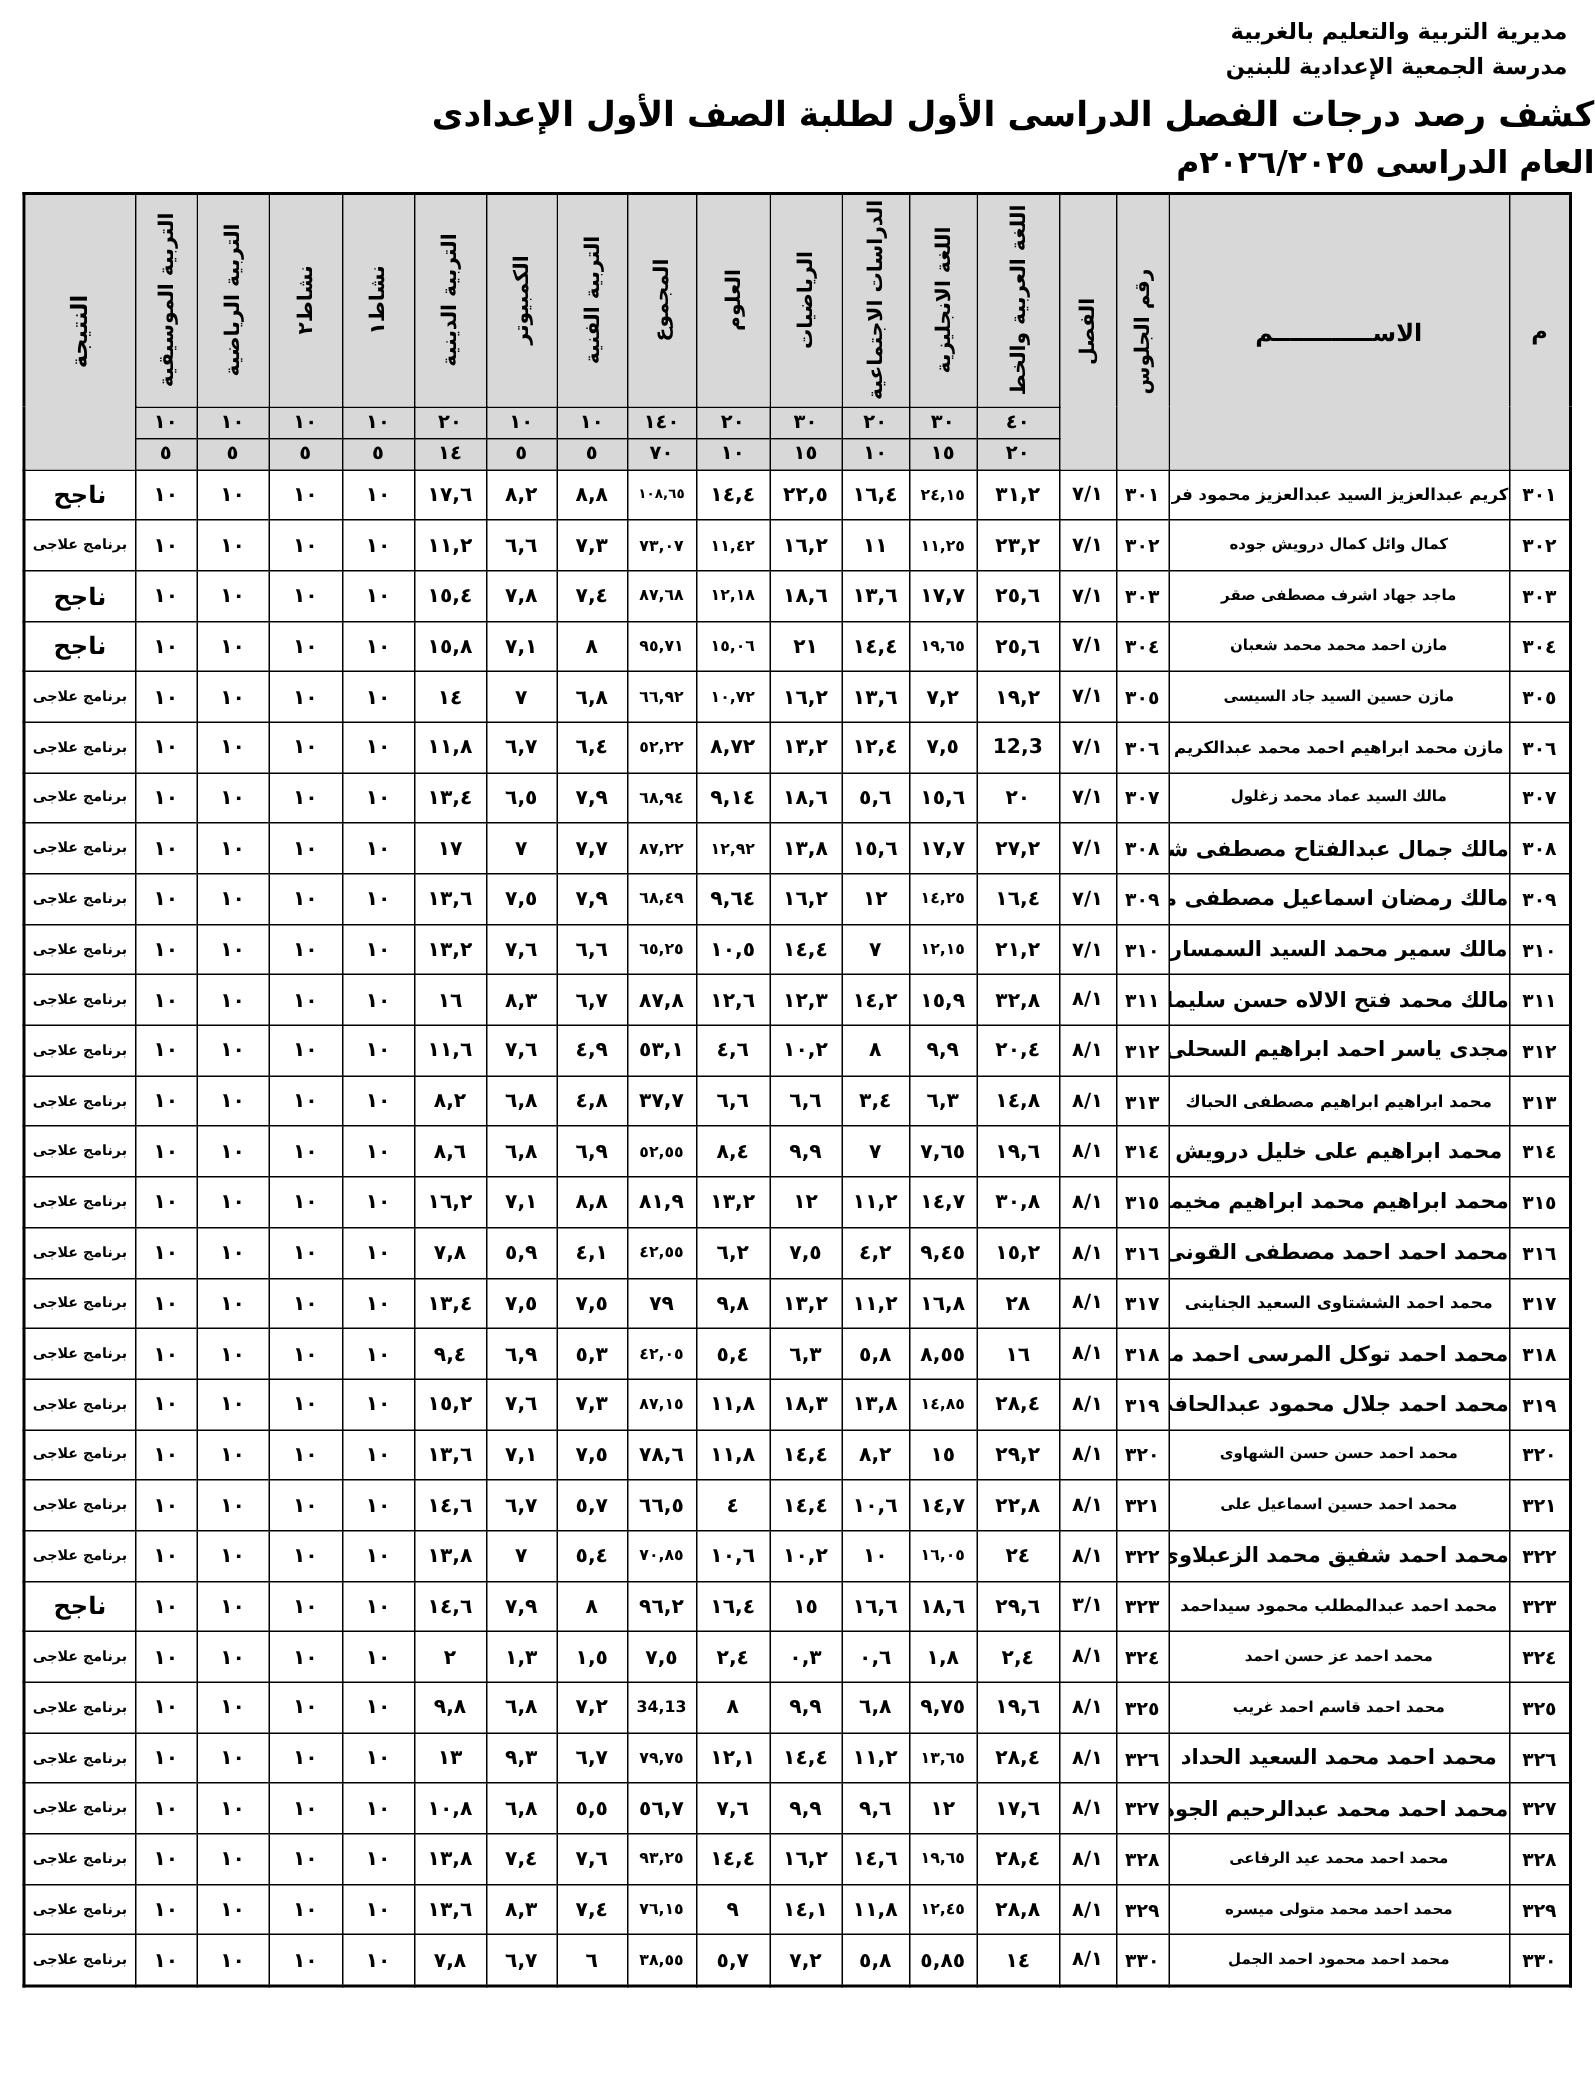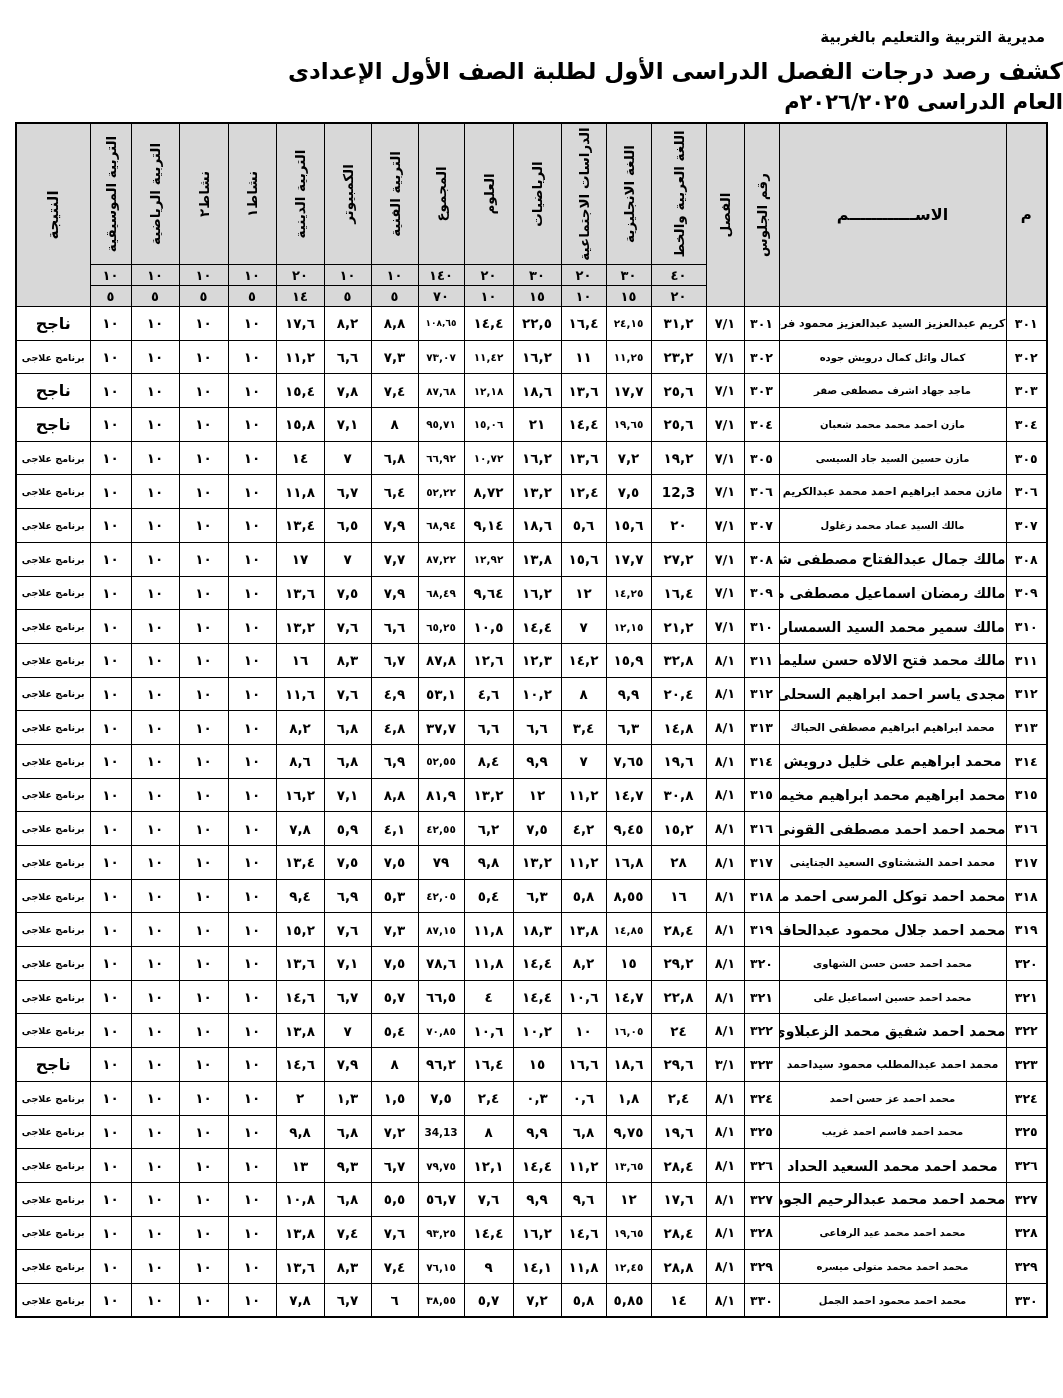--- a/index.html
+++ b/index.html
@@ -6,21 +6,21 @@
   html, body { margin: 0; padding: 0; }
   body {
     width: 1063px; height: 1398px;
     background: #ffffff;
     color: #000;
     font-family: "DejaVu Sans", sans-serif;
     font-weight: bold;
     direction: rtl;
     overflow: hidden;
   }
-  .org-block { padding: 26px 18px 0 0; text-align: right; line-height: 1.5; }
+  .org-block { padding: 10px 18px 0 0; text-align: right; line-height: 1.5; }
   .org-line { font-size: 15px; }
   .title-1 { text-align: right; font-size: 23px; margin-top: 9px; }
   .title-2 { text-align: right; font-size: 21px; margin-top: 6px; }
 
   table.sheet {
     border-collapse: collapse;
     table-layout: fixed;
     width: 1031px;
     margin: 8px auto 0 auto;
     border: 2px solid #000;
@@ -55,20 +55,21 @@
   .c-num.sz-s { font-size: 10.5px; }
   .c-num.sz-xs { font-size: 9px; }
   .c-res { font-size: 16px; }
   .c-res.res-s { font-size: 9.5px; }
 </style>
 </head>
 <body>
 
 <div class="org-block">
   <div class="org-line">مديرية التربية والتعليم بالغربية</div>
+  <div class="org-line">مدرسة الجمعية الإعدادية للبنين</div>
 </div>
 
 <div class="title-1">كشف رصد درجات  الفصل الدراسى الأول لطلبة الصف الأول الإعدادى</div>
 <div class="title-2">العام الدراسى ٢٠٢٦/٢٠٢٥م</div>
 
 <table class="sheet">
   <colgroup>
     <col style="width:41px">
       <col style="width:227px">
       <col style="width:35px">

